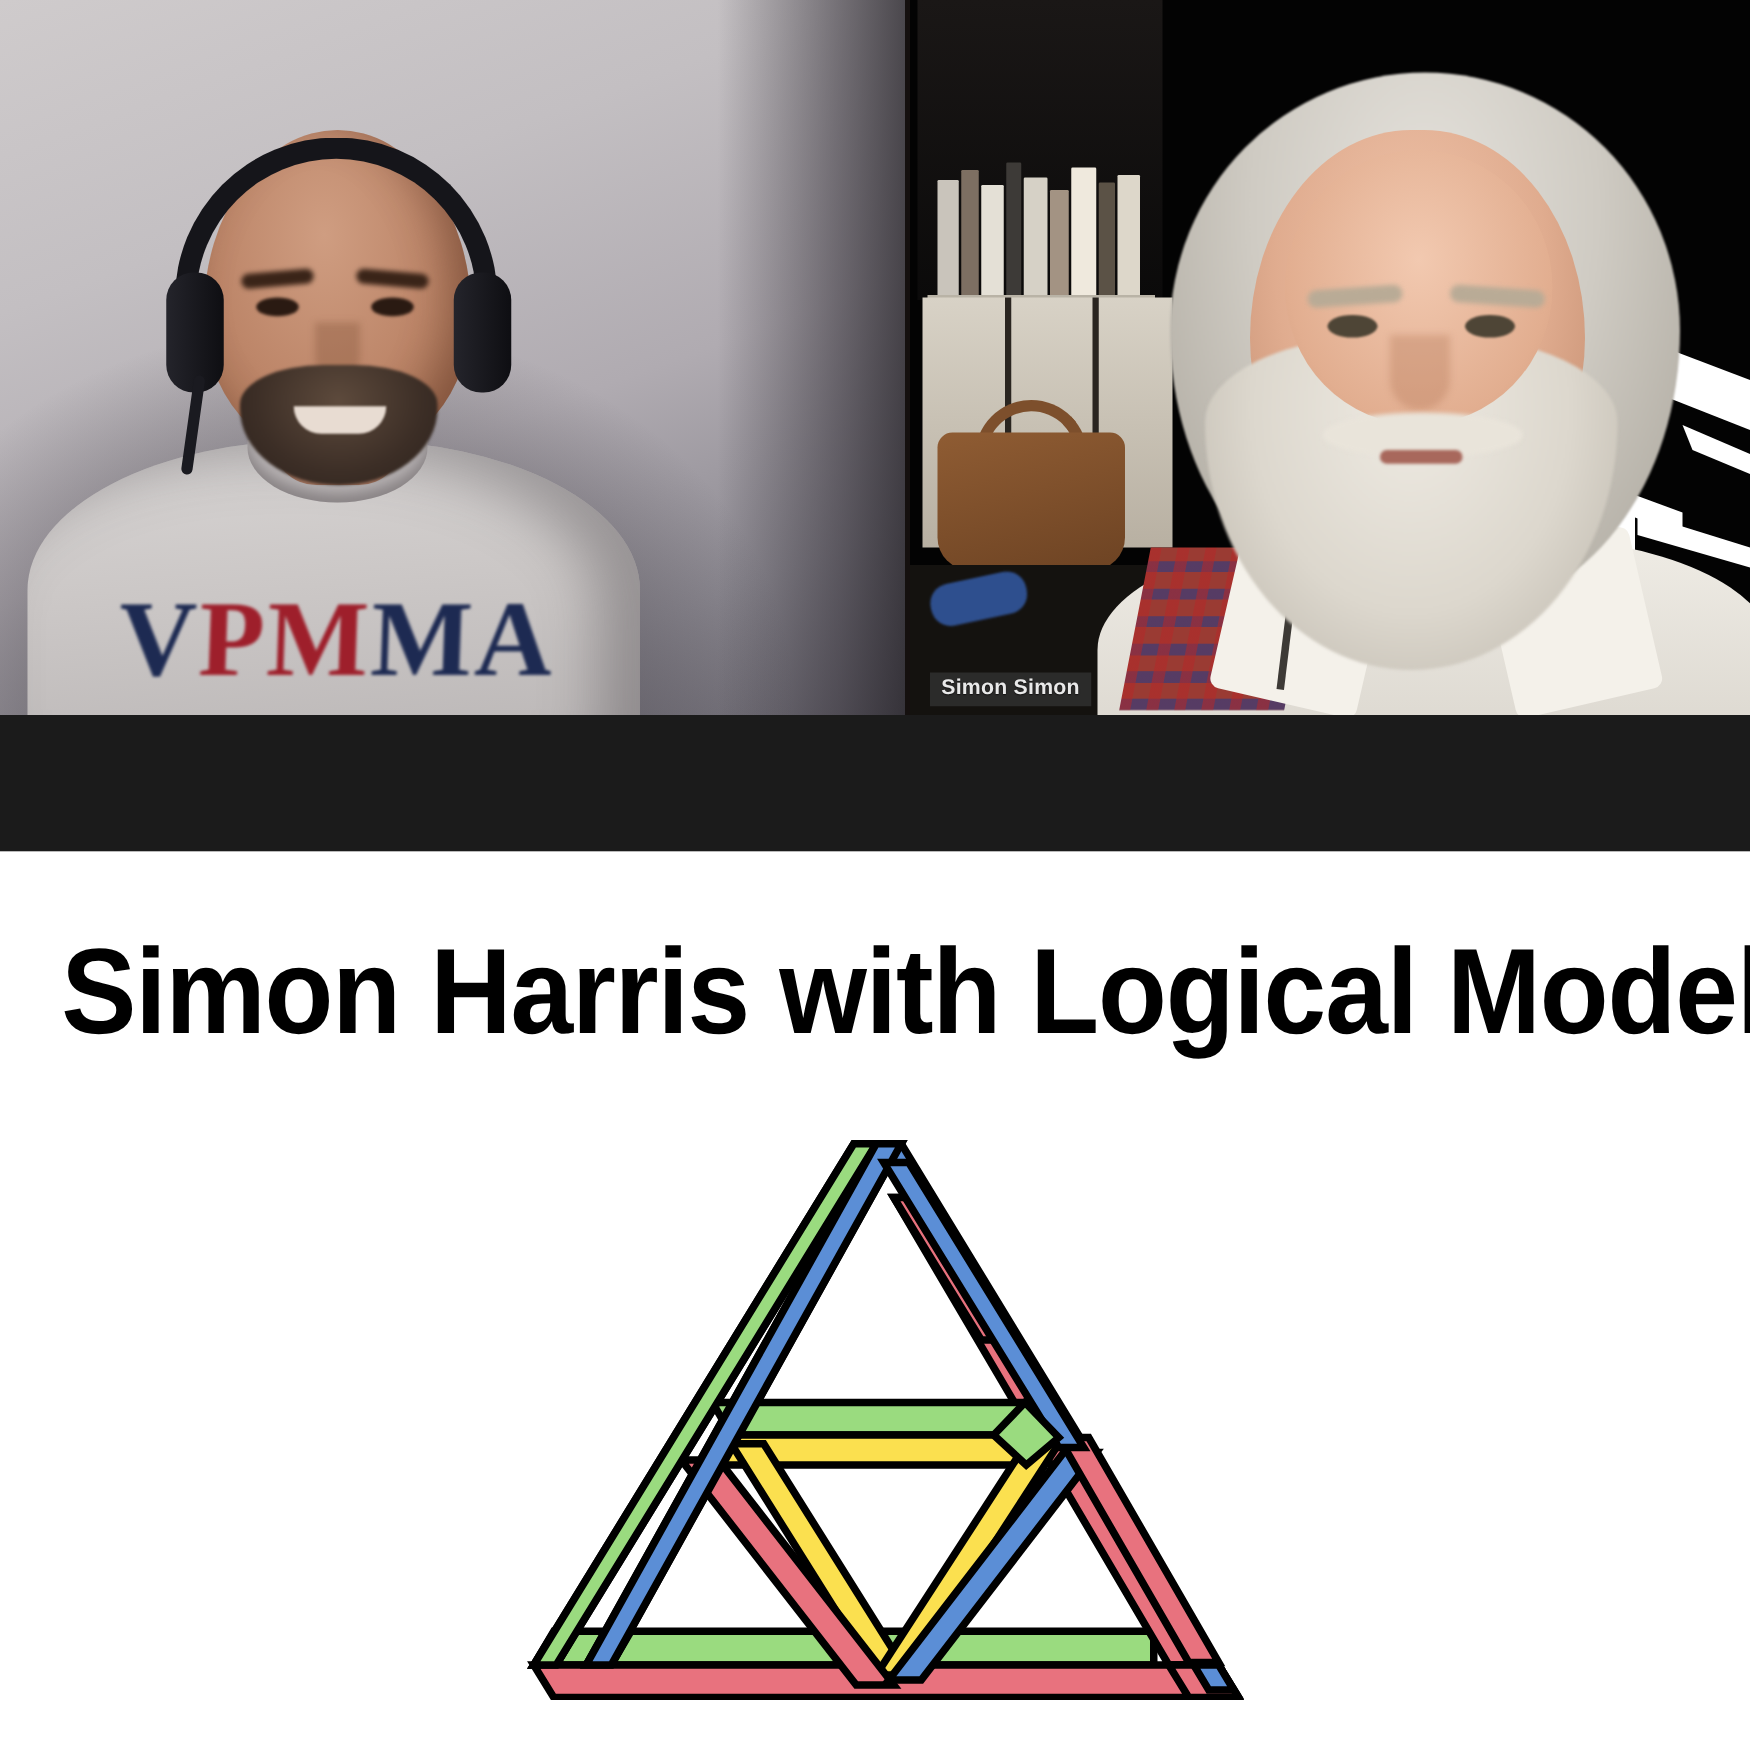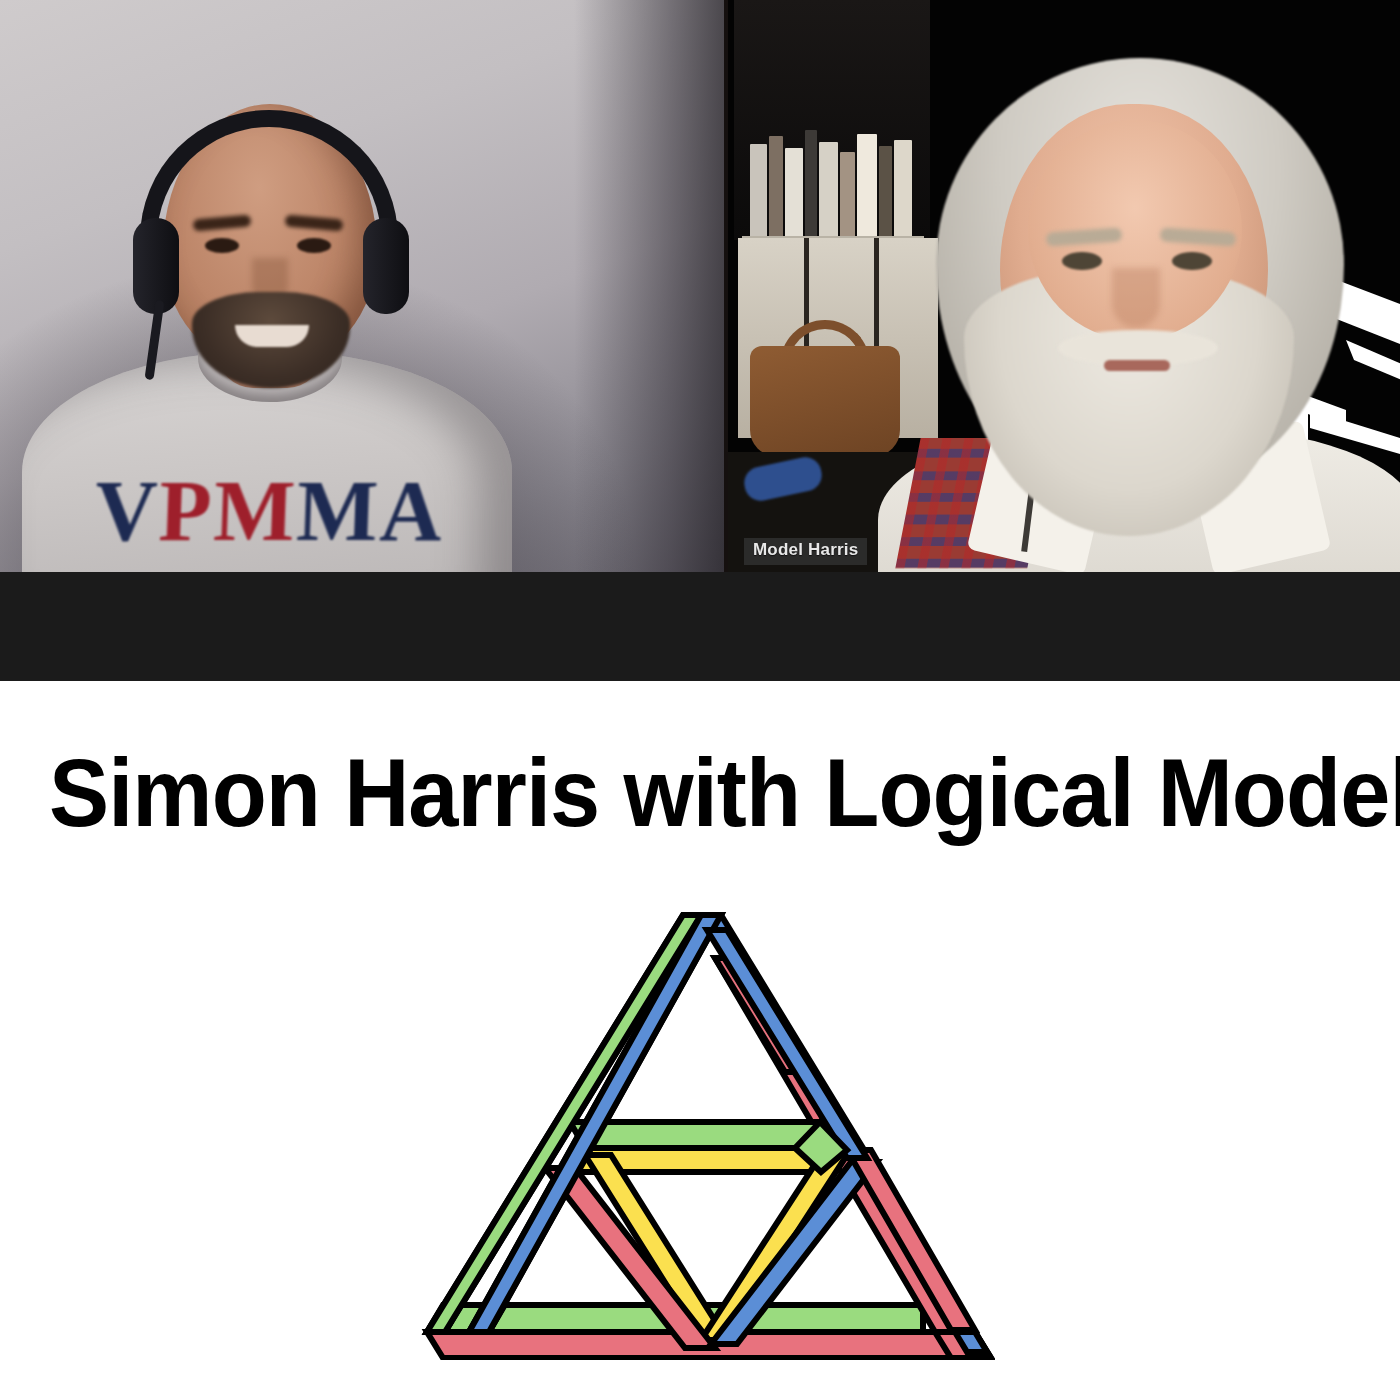--- a/index.html
+++ b/index.html
@@ -489,21 +489,21 @@
       <div class="r-face-core"></div>
       <div class="r-brow left"></div>
       <div class="r-brow right"></div>
       <div class="r-eye left"></div>
       <div class="r-eye right"></div>
       <div class="r-nose"></div>
       <div class="r-stache"></div>
       <div class="r-lip"></div>
     </div>
 
-    <div class="name-tag">Model Harris</div>
+    <div class="name-tag">Simon Simon</div>
 
     <div class="strip-bottom-bar"></div>
   </div>
 
   <div class="title">Simon Harris with Logical Model</div>
 
   <div class="logo-wrap">
     <svg viewBox="0 0 580 460">
       <g stroke="#000000" stroke-width="6" stroke-linejoin="miter">
 

